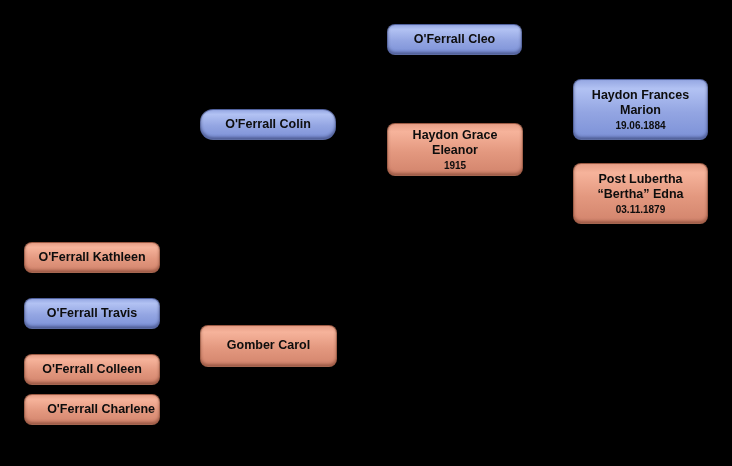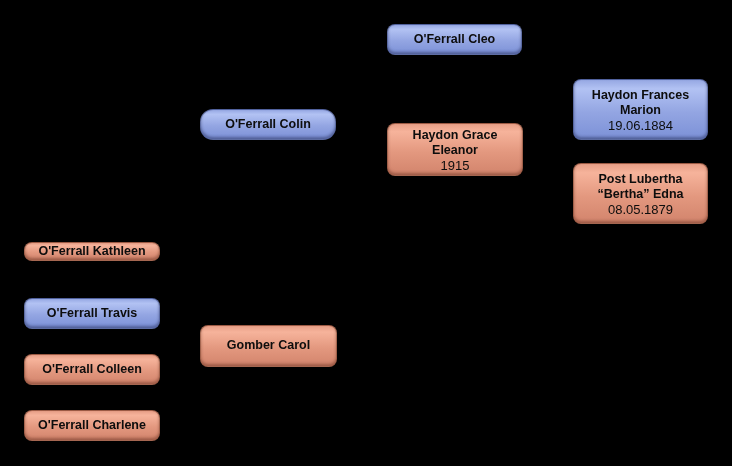--- a/index.html
+++ b/index.html
@@ -28,40 +28,40 @@
     padding: 2px 4px;
     cursor: pointer;
   }
   .node .name {
     font-weight: bold;
     font-size: 12.5px;
     line-height: 15.5px;
     display: block;
   }
   .node .date {
-    font-weight: normal;
-    font-size: 13px;
+    font-weight: bold;
+    font-size: 10px;
     line-height: 13px;
     display: block;
   }
   .node.blue {
     background: linear-gradient(180deg, #96a8e3 0%, #b2c2f3 15%, #93a5e2 55%, #7c91d7 100%);
     border: 1px solid rgba(45, 58, 110, 0.55);
     box-shadow: inset 0 -2px 3px rgba(25, 32, 70, 0.45), 0 2px 3px rgba(0, 0, 0, 0.85);
   }
   .node.salmon {
     background: linear-gradient(180deg, #e69e86 0%, #f6b39b 15%, #e3987f 55%, #d2846c 100%);
     border: 1px solid rgba(110, 55, 35, 0.55);
     box-shadow: inset 0 -2px 3px rgba(90, 40, 25, 0.45), 0 2px 3px rgba(0, 0, 0, 0.85);
   }
   
-  #n-kathleen { left: 24px;  top: 242px; width: 136px; height: 19px; }
+  #n-kathleen { left: 24px;  top: 242px; width: 136px; height: 31px; }
   #n-travis   { left: 24px;  top: 298px; width: 136px; height: 31px; }
   #n-colleen  { left: 24px;  top: 354px; width: 136px; height: 31px; }
-  #n-charlene { left: 24px;  top: 410px; width: 136px; height: 31px; }
+  #n-charlene { left: 24px;  top: 394px; width: 136px; height: 31px; align-items: flex-end; }
   #n-colin    { left: 200px; top: 109px; width: 136px; height: 31px; border-radius: 13px; }
   #n-carol    { left: 200px; top: 325px; width: 137px; height: 42px; }
   #n-cleo     { left: 387px; top: 24px;  width: 135px; height: 31px; }
   #n-grace    { left: 387px; top: 123px; width: 136px; height: 53px; }
   #n-frances  { left: 573px; top: 79px;  width: 135px; height: 61px; }
   #n-lubertha { left: 573px; top: 163px; width: 135px; height: 61px; }
 </style>
 </head>
 <body>
 
@@ -100,16 +100,16 @@
     <span class="date">1915</span>
   </div>
 
   <div id="n-frances" class="node blue">
     <span class="name">Haydon Frances Marion</span>
     <span class="date">19.06.1884</span>
   </div>
 
   <div id="n-lubertha" class="node salmon">
     <span class="name">Post Lubertha “Bertha” Edna</span>
-    <span class="date">08.05.1879</span>
+    <span class="date">03.11.1879</span>
   </div>
 
 </div>
 
 </body></html>

